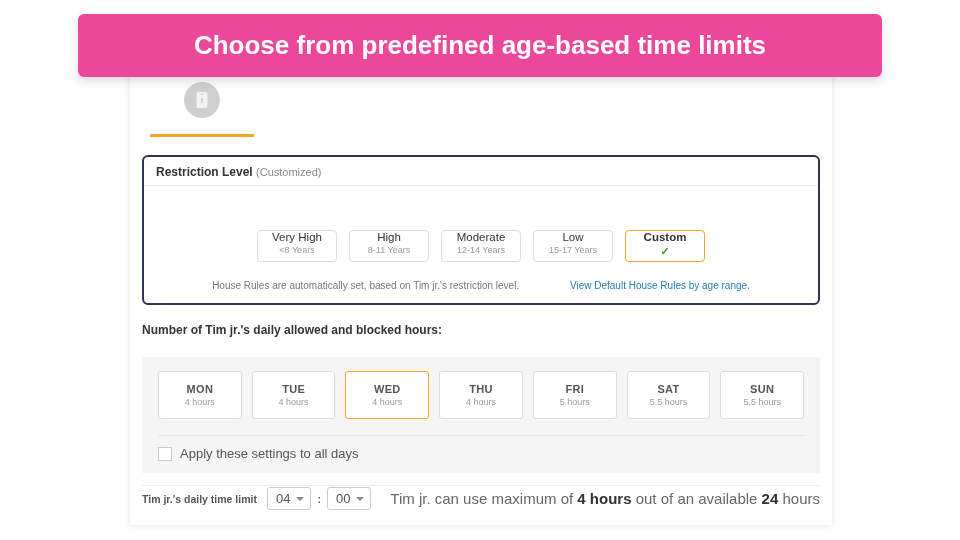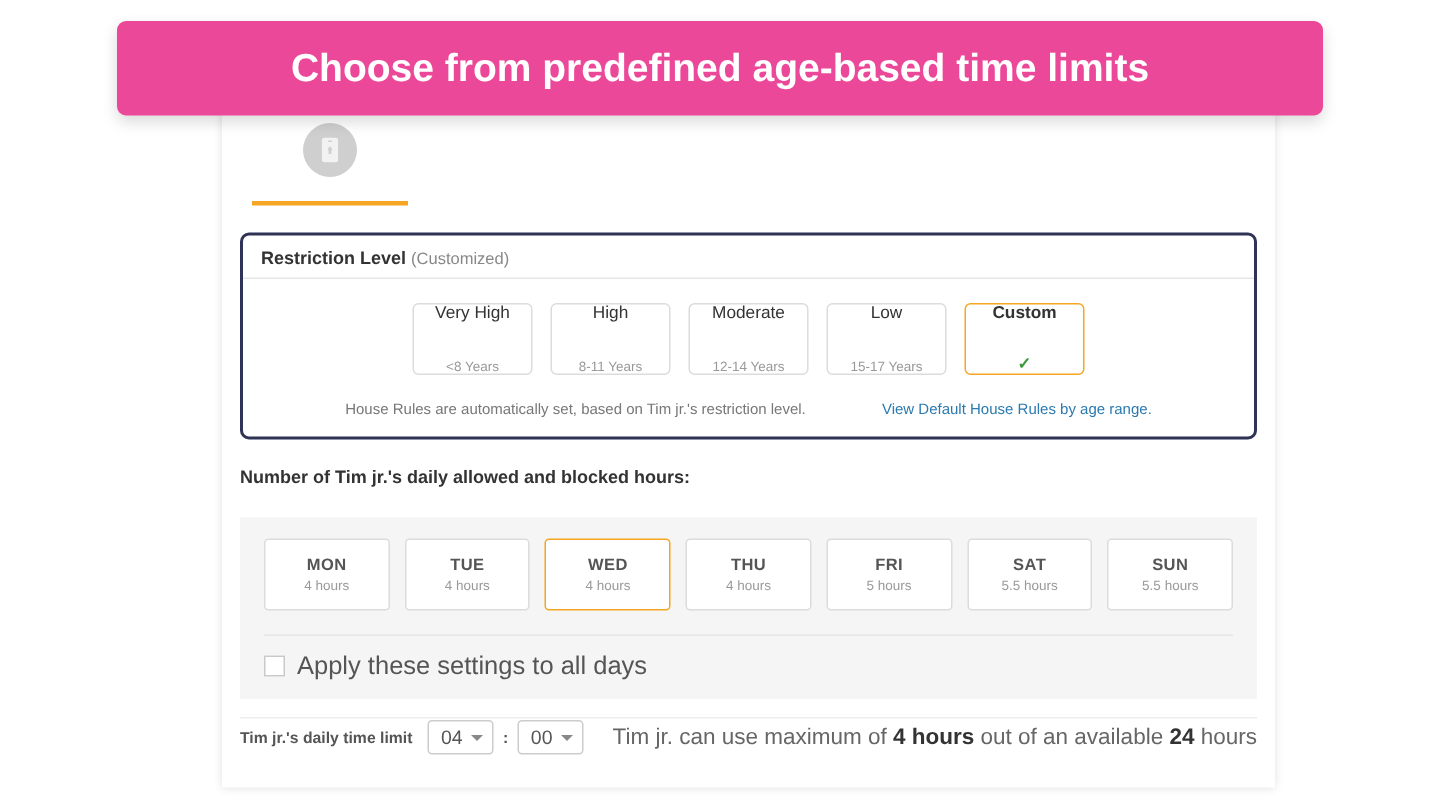--- a/index.html
+++ b/index.html
@@ -18,21 +18,21 @@
     text-align: center;
     padding: 16px 20px;
     font-size: 26px;
     font-weight: 600;
     border-radius: 6px;
     box-shadow: 0 4px 10px rgba(0,0,0,0.15);
     z-index: 10;
   }
   .panel {
     position: absolute;
-    top: 70px; left: 148px;
+    top: 70px; left: 130px;
     width: 702px; height: 455px;
     background: #fff;
     box-shadow: 0 0 6px rgba(0,0,0,0.12);
     padding-top: 12px;
     overflow: hidden;
   }
   .tab-icon-wrap {
     margin-left: 20px;
     width: 104px;
     text-align: center;
@@ -74,27 +74,28 @@
   }
   .levels {
     display: flex;
     justify-content: center;
     gap: 12px;
   }
   .level {
     border: 1px solid #dcdcdc;
     border-radius: 4px;
     width: 80px;
-    height: 48px;
+    height: 32px;
     display: flex;
     flex-direction: column;
     align-items: center;
-    justify-content: space-between;
-    cursor: pointer;
-    background: #fff;
+    justify-content: flex-start;
+    cursor: pointer;
+    background: #fff;
+    margin-top: 28px;
   }
   .level.selected { border-color: #f5a623; }
   .level-name { font-size: 11.5px; color: #333; font-weight: 500; }
   .level.selected .level-name { font-weight: 700; }
   .level-sub { font-size: 9px; color: #999; margin-top: 2px; }
   .level .check { color: #3a9b3a; font-size: 11px; margin-top: 2px; font-weight: 700; }
   .house-rules {
     text-align: center;
     font-size: 10px;
     color: #777;
@@ -144,21 +145,21 @@
     margin-top: 16px;
     padding-top: 10px;
     border-top: 1px solid #e6e6e6;
   }
   .checkbox {
     width: 14px; height: 14px;
     border: 1px solid #c9c9c9;
     background: #fff;
     cursor: pointer;
   }
-  .apply-label { font-size: 17px; color: #555; }
+  .apply-label { font-size: 13px; color: #555; }
 
   .limit-row {
     margin: 12px 12px 0 12px;
     padding-top: 1px;
     border-top: 1px solid #eee;
     display: flex;
     align-items: center;
     font-size: 10.5px;
     color: #555;
   }

